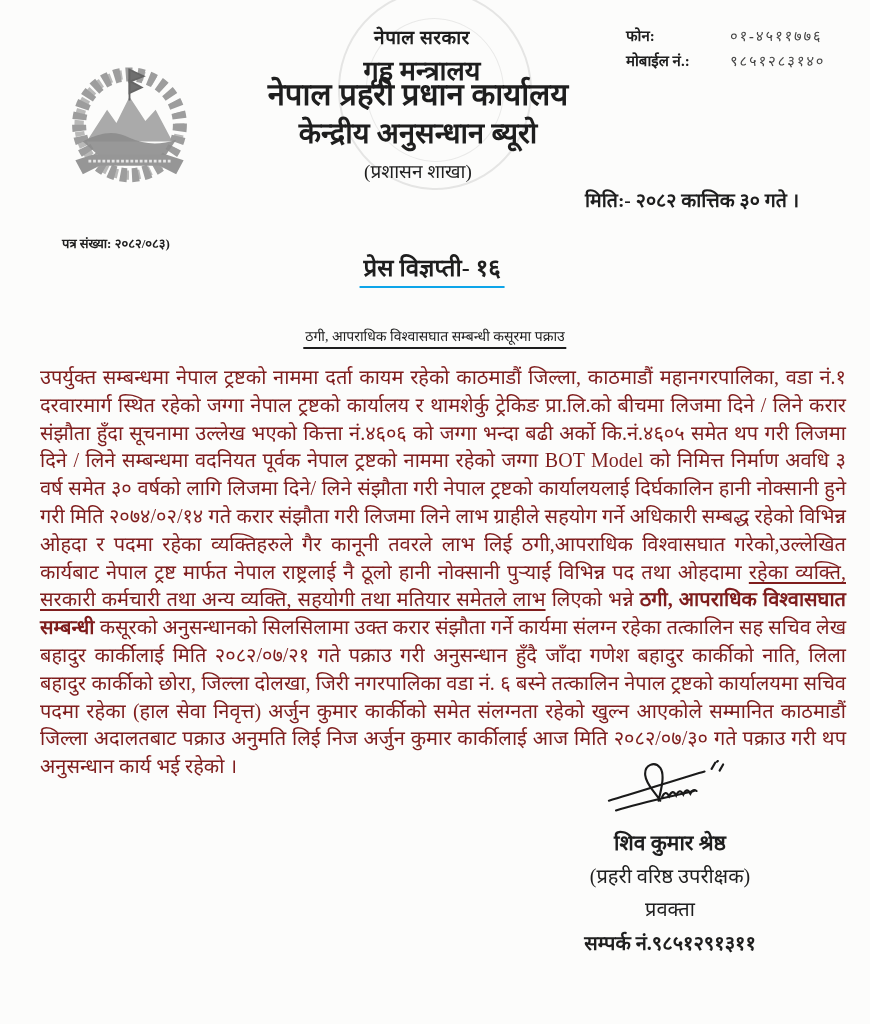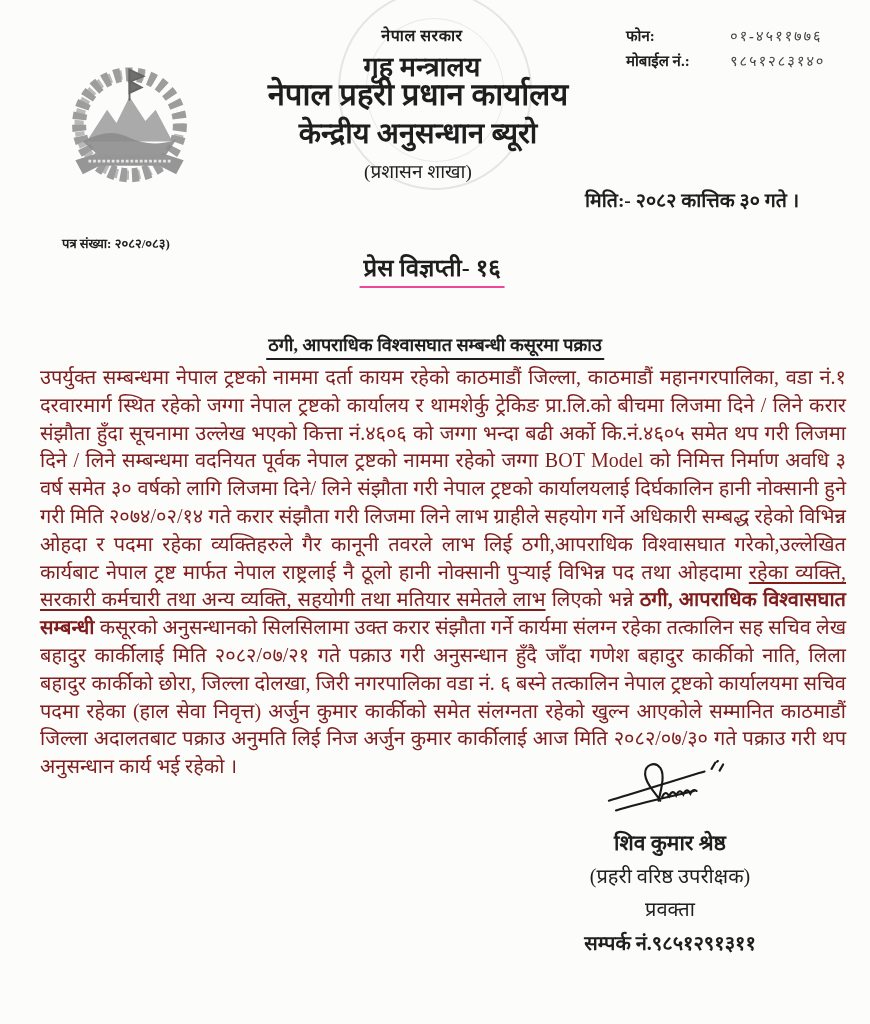--- a/index.html
+++ b/index.html
@@ -13,42 +13,42 @@
   .stamp{
     position:absolute;left:338px;top:-10px;width:190px;height:196px;border-radius:50%;
     border:2px solid rgba(110,110,110,.16);transform:rotate(-8deg);pointer-events:none;
   }
   .stamp::before{
     content:"";position:absolute;left:26px;top:26px;right:26px;bottom:26px;
     border-radius:50%;border:1.5px solid rgba(110,110,110,.13);
   }
   
   .gov-block{position:absolute;left:0;top:24px;width:860px;text-align:center;}
-  .gov-name{font-size:16px;font-weight:700;letter-spacing:.5px;font-family:Liberation Serif, serif;}
+  .gov-name{font-size:19px;font-weight:700;letter-spacing:.5px;font-family:Liberation Serif, serif;}
   .ministry-name{font-size:27px;font-weight:700;margin-top:1px;}
   .gov-inner{display:inline-block;transform:translateX(-8px);}
   .contact-block{position:absolute;left:626px;top:24px;width:236px;}
   .contact-row{display:flex;line-height:25px;}
   .contact-label{width:104px;font-size:15px;font-weight:700;}
   .contact-value{flex:1;font-size:14.5px;letter-spacing:2px;color:#444;transform:skewX(-4deg);}
   .office-block{position:absolute;left:0;top:76px;width:860px;text-align:center;}
   .office-inner{display:inline-block;transform:translateX(-12px);}
   .office-name{font-size:31px;font-weight:700;line-height:38px;}
   .bureau-name{font-size:29px;font-weight:700;line-height:38px;}
   .section-name{font-size:19px;font-weight:400;margin-top:6px;}
   
   .date-block{position:absolute;left:585px;top:186px;font-size:19.5px;font-weight:600;line-height:30px;}
   .ref-block{position:absolute;left:62px;top:228px;font-size:13px;font-weight:600;line-height:32px;}
   .release-title{
     position:absolute;left:50%;top:250px;transform:translateX(-52%);
-    font-size:24px;font-weight:700;border-bottom:2px solid #ec4899;padding:0 4px 3px 4px;
+    font-size:24px;font-weight:700;border-bottom:2px solid #0ea5e9;padding:0 4px 3px 4px;
   }
   .subject{
     position:absolute;left:50%;top:326px;transform:translateX(-50%);white-space:nowrap;
-    font-size:18px;font-weight:700;border-bottom:2px solid #1e1e1e;padding:0 2px 2px 2px;margin-top:6px;
+    font-size:14px;font-weight:400;border-bottom:2px solid #1e1e1e;padding:0 2px 2px 2px;
   }
   
   .body-text{
     position:absolute;left:40px;top:364px;width:806px;margin:0;
     font-size:20px;line-height:27.8px;text-align:justify;color:#7f1d1d;
   }
   .body-text .b{font-weight:700;}
   .body-text .u{text-decoration:underline;text-underline-offset:3px;text-decoration-thickness:1.5px;}
   
   .sign-block{position:absolute;left:520px;top:760px;width:300px;text-align:center;}

